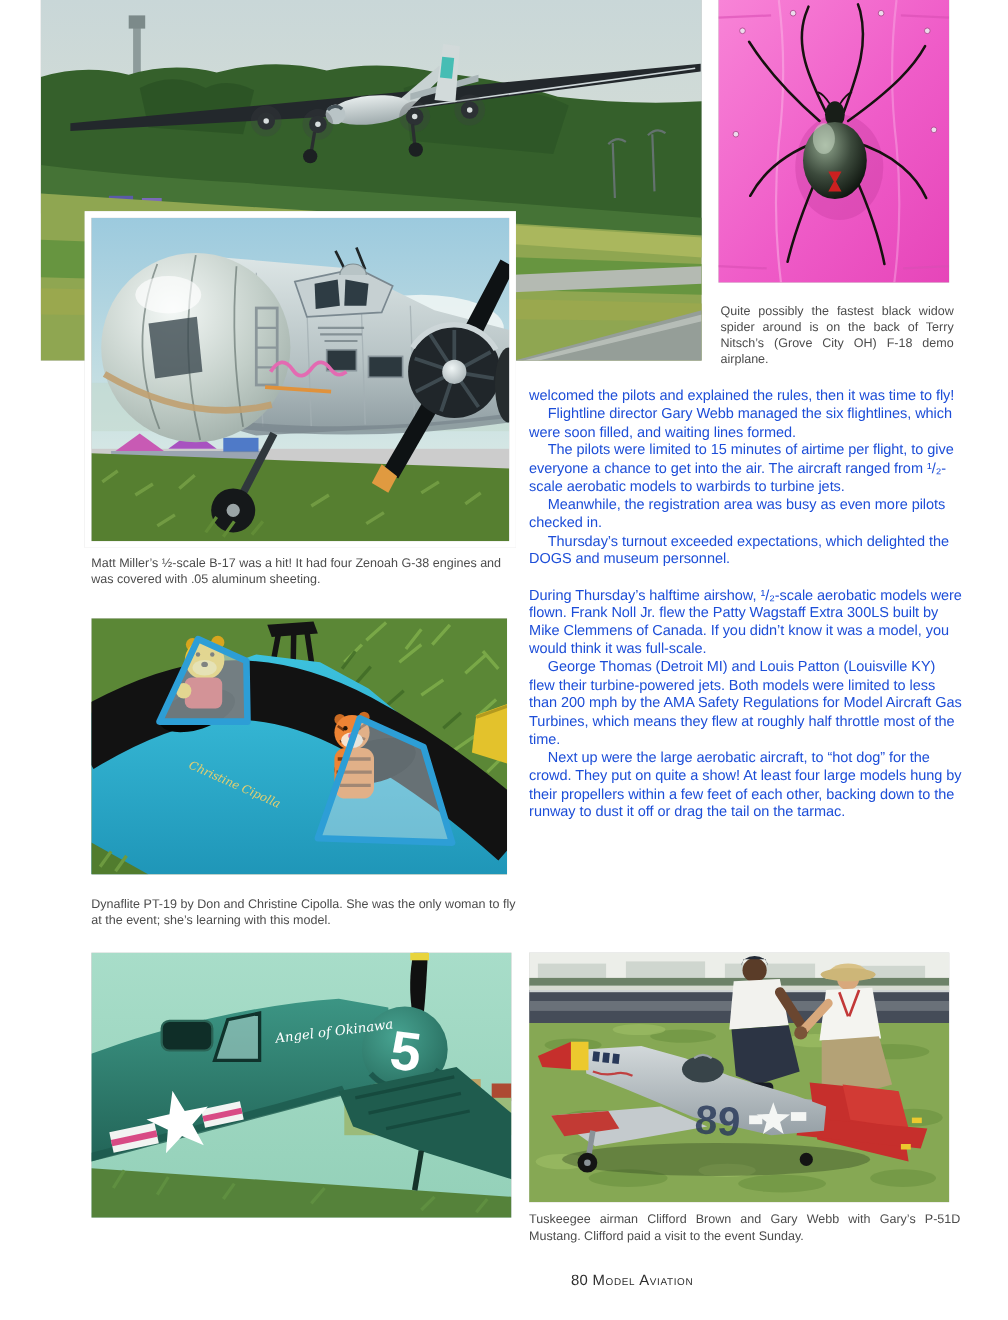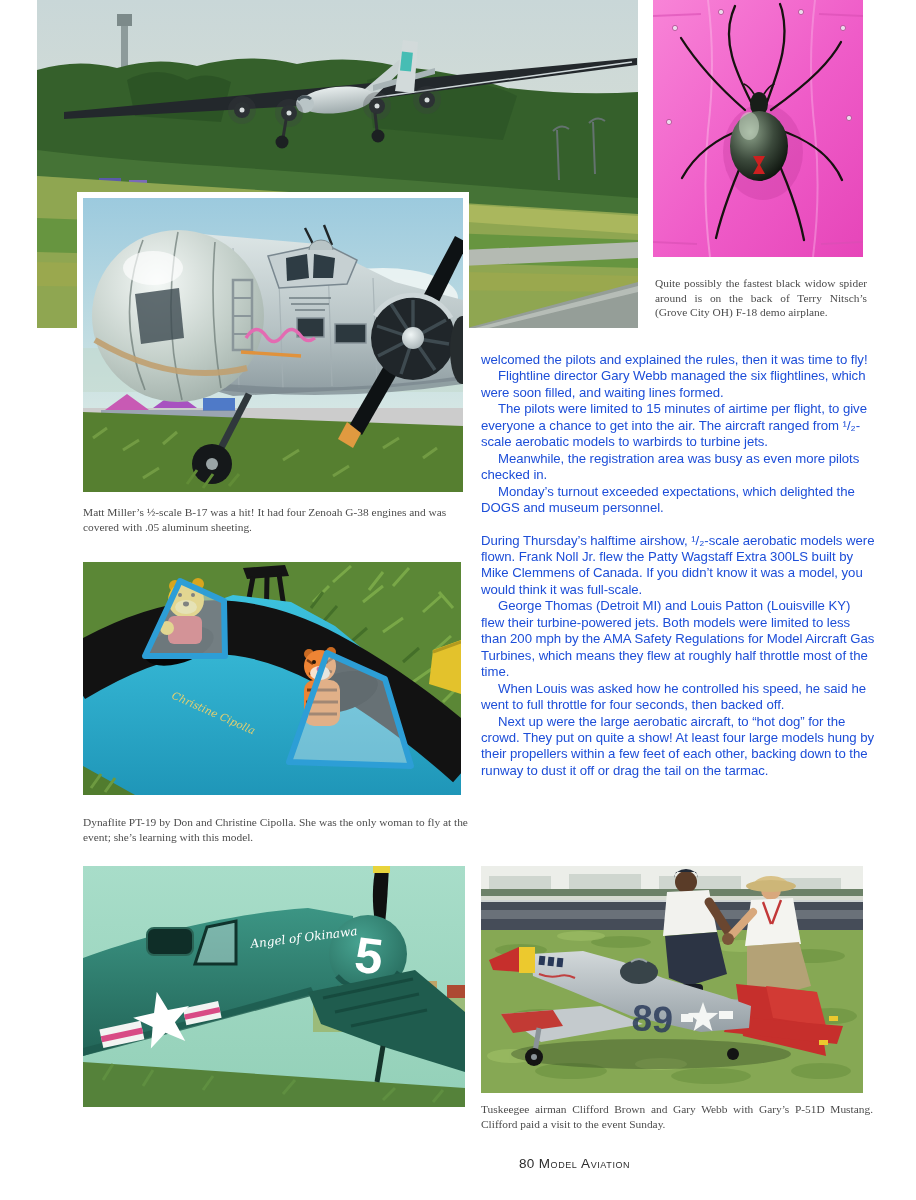--- a/index.html
+++ b/index.html
@@ -3,21 +3,21 @@
 <meta charset="utf-8">
 <style>
   *{margin:0;padding:0;box-sizing:border-box}
   html,body{background:#ffffff}
   .page{position:relative;width:916px;height:1200px;margin:0 auto;background:#fff;
         font-family:"Liberation Sans",sans-serif;overflow:hidden}
   .photo{position:absolute;overflow:hidden;background:#ccc}
   .photo svg{display:block;width:100%;height:100%}
   .photo-bordered{border:6px solid #fff}
   .caption{position:absolute;font-size:11.4px;line-height:1.29;color:#4c4c4c;
-           font-family:Liberation Serif, serif}
+           font-family:Liberation Sans, sans-serif}
   .caption.justify{text-align:justify}
   .bodycol{position:absolute;left:481px;top:352px;width:394px;color:#1d4ed8;
            font-size:13.2px;line-height:16.45px;letter-spacing:-0.05px}
   .bodycol p{text-indent:17px}
   .bodycol p.noind{text-indent:0}
   .bodycol p.gap{margin-top:16px}
   .footerline{position:absolute;top:1156px;left:519px;font-size:13.5px;color:#2d2d2d;
               letter-spacing:.3px;white-space:nowrap}
   .footerline .mag{font-variant:small-caps;letter-spacing:.6px}
   .scripttext{font-family:"DejaVu Serif",serif;font-style:italic}
@@ -463,24 +463,23 @@
     </svg>
   </figure>
 
   <div class="caption justify" style="left:481px;top:1102px;width:392px">Tuskeegee airman Clifford Brown and Gary Webb with Gary’s P-51D Mustang. Clifford paid a visit to the event Sunday.</div>
 
   <div class="bodycol">
     <p class="noind">welcomed the pilots and explained the rules, then it was time to fly!</p>
     <p>Flightline director Gary Webb managed the six flightlines, which were soon filled, and waiting lines formed.</p>
     <p>The pilots were limited to 15 minutes of airtime per flight, to give everyone a chance to get into the air. The aircraft ranged from ¹/₂-scale aerobatic models to warbirds to turbine jets.</p>
     <p>Meanwhile, the registration area was busy as even more pilots checked in.</p>
-    <p>Monday’s turnout exceeded expectations, which delighted the DOGS and museum personnel.</p>
+    <p>Thursday’s turnout exceeded expectations, which delighted the DOGS and museum personnel.</p>
     <p class="noind gap">During Thursday’s halftime airshow, ¹/₂-scale aerobatic models were flown. Frank Noll Jr. flew the Patty Wagstaff Extra 300LS built by Mike Clemmens of Canada. If you didn’t know it was a model, you would think it was full-scale.</p>
     <p>George Thomas (Detroit MI) and Louis Patton (Louisville KY) flew their turbine-powered jets. Both models were limited to less than 200 mph by the AMA Safety Regulations for Model Aircraft Gas Turbines, which means they flew at roughly half throttle most of the time.</p>
-    <p>When Louis was asked how he controlled his speed, he said he went to full throttle for four seconds, then backed off.</p>
     <p>Next up were the large aerobatic aircraft, to “hot dog” for the crowd. They put on quite a show! At least four large models hung by their propellers within a few feet of each other, backing down to the runway to dust it off or drag the tail on the tarmac.</p>
   </div>
 
   <div class="footerline">
     <span>80</span>
     <span class="mag">Model Aviation</span>
   </div>
 
 </div>
 

